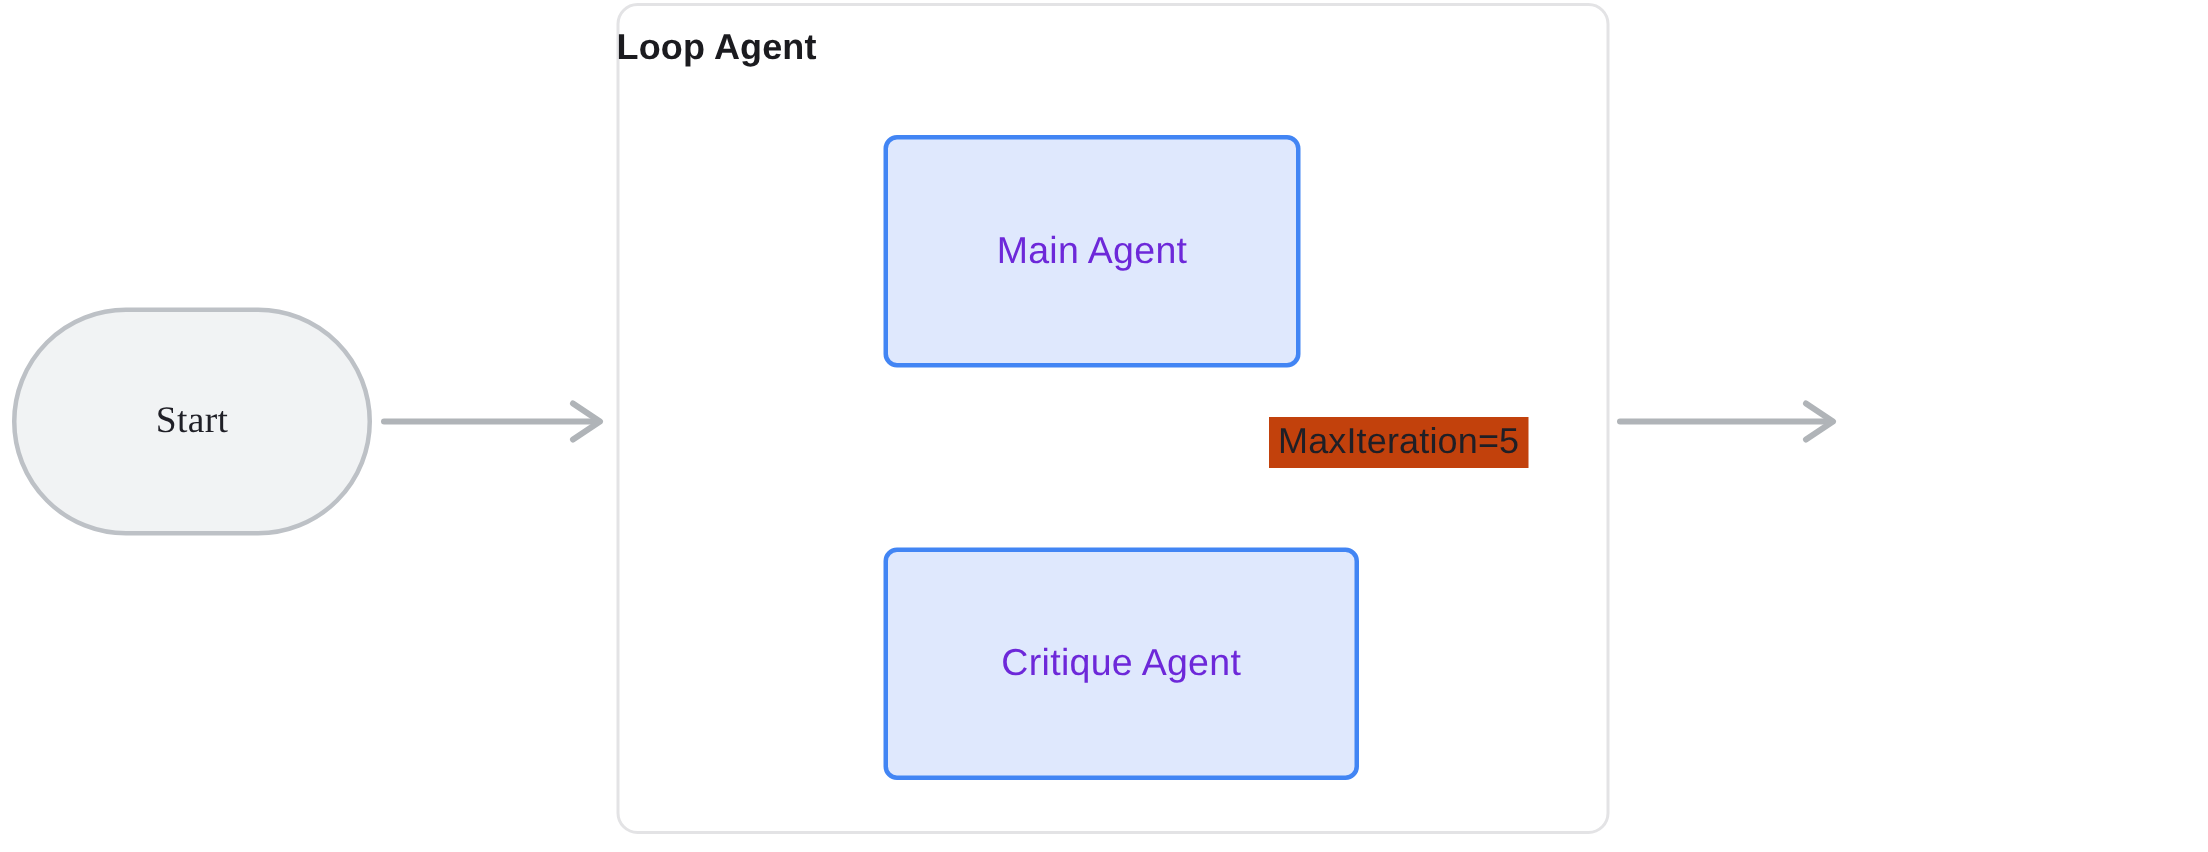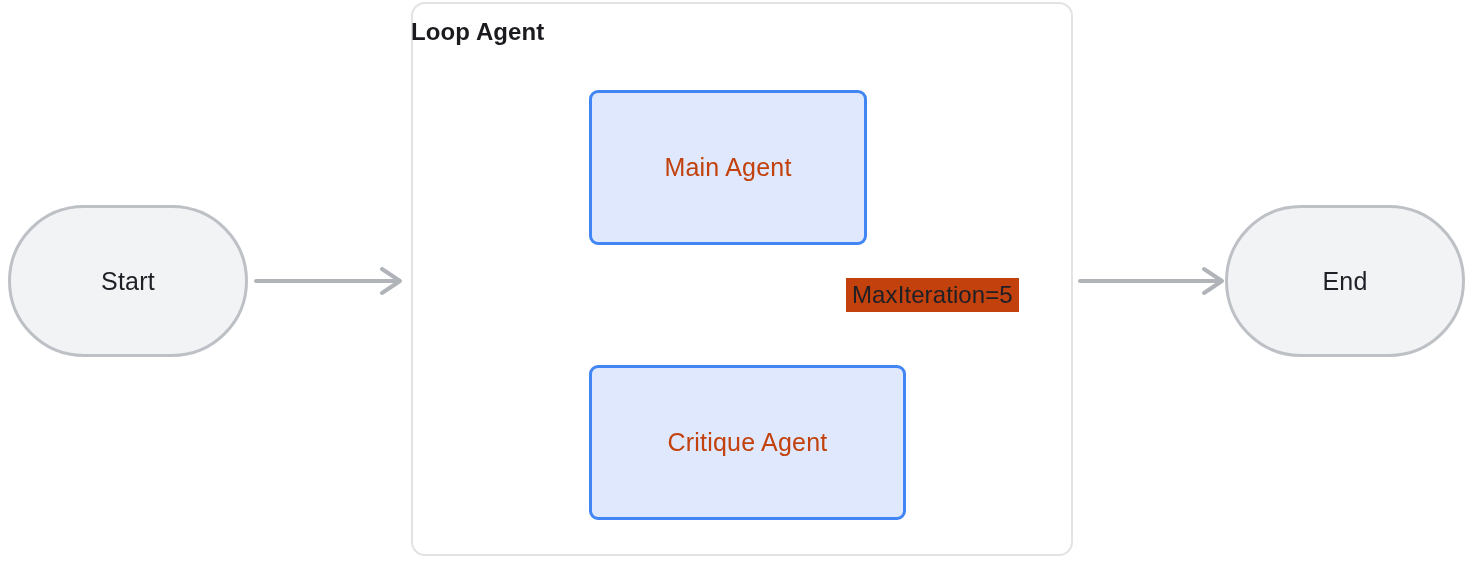--- a/index.html
+++ b/index.html
@@ -31,21 +31,21 @@
     justify-content: center;
     background: #f1f3f4;
     border: 3px solid #bdc1c6;
     border-radius: 120px;
     box-sizing: border-box;
     color: #1f1f26;
     font-size: 25px;
     font-weight: 400;
     letter-spacing: 0.2px;
   }
-  #start-node { left: 8px;   top: 205px; width: 240px; height: 152px; }
+  #start-node { left: 8px;   top: 205px; width: 240px; height: 152px; font-family: Liberation Serif, serif; }
   #end-node   { left: 1225px; top: 205px; width: 240px; height: 152px; }
 
   
   #loop-container {
     position: absolute;
     left: 411px;
     top: 2px;
     width: 662px;
     height: 554px;
     background: #ffffff;
@@ -67,21 +67,21 @@
   
   .agent-box {
     position: absolute;
     display: flex;
     align-items: center;
     justify-content: center;
     background: #dfe8fd;
     border: 3px solid #4285f4;
     border-radius: 9px;
     box-sizing: border-box;
-    color: #c2410c;
+    color: #6d28d9;
     font-size: 25px;
     font-weight: 400;
     letter-spacing: 0.2px;
   }
   #main-agent-box    { left: 589px; top: 90px;  width: 278px; height: 155px; }
   #critique-agent-box{ left: 589px; top: 365px; width: 317px; height: 155px; }
 
   
   #loop-edge-label {
     position: absolute;
@@ -134,17 +134,14 @@
   <div class="agent-box" id="main-agent-box">
     <span>Main Agent</span>
   </div>
 
   <div class="agent-box" id="critique-agent-box">
     <span>Critique Agent</span>
   </div>
 
   <div id="loop-edge-label">MaxIteration=5</div>
 
-  <div class="terminal" id="end-node">
-    <span>End</span>
-  </div>
 
 </div>
 
 </body></html>

